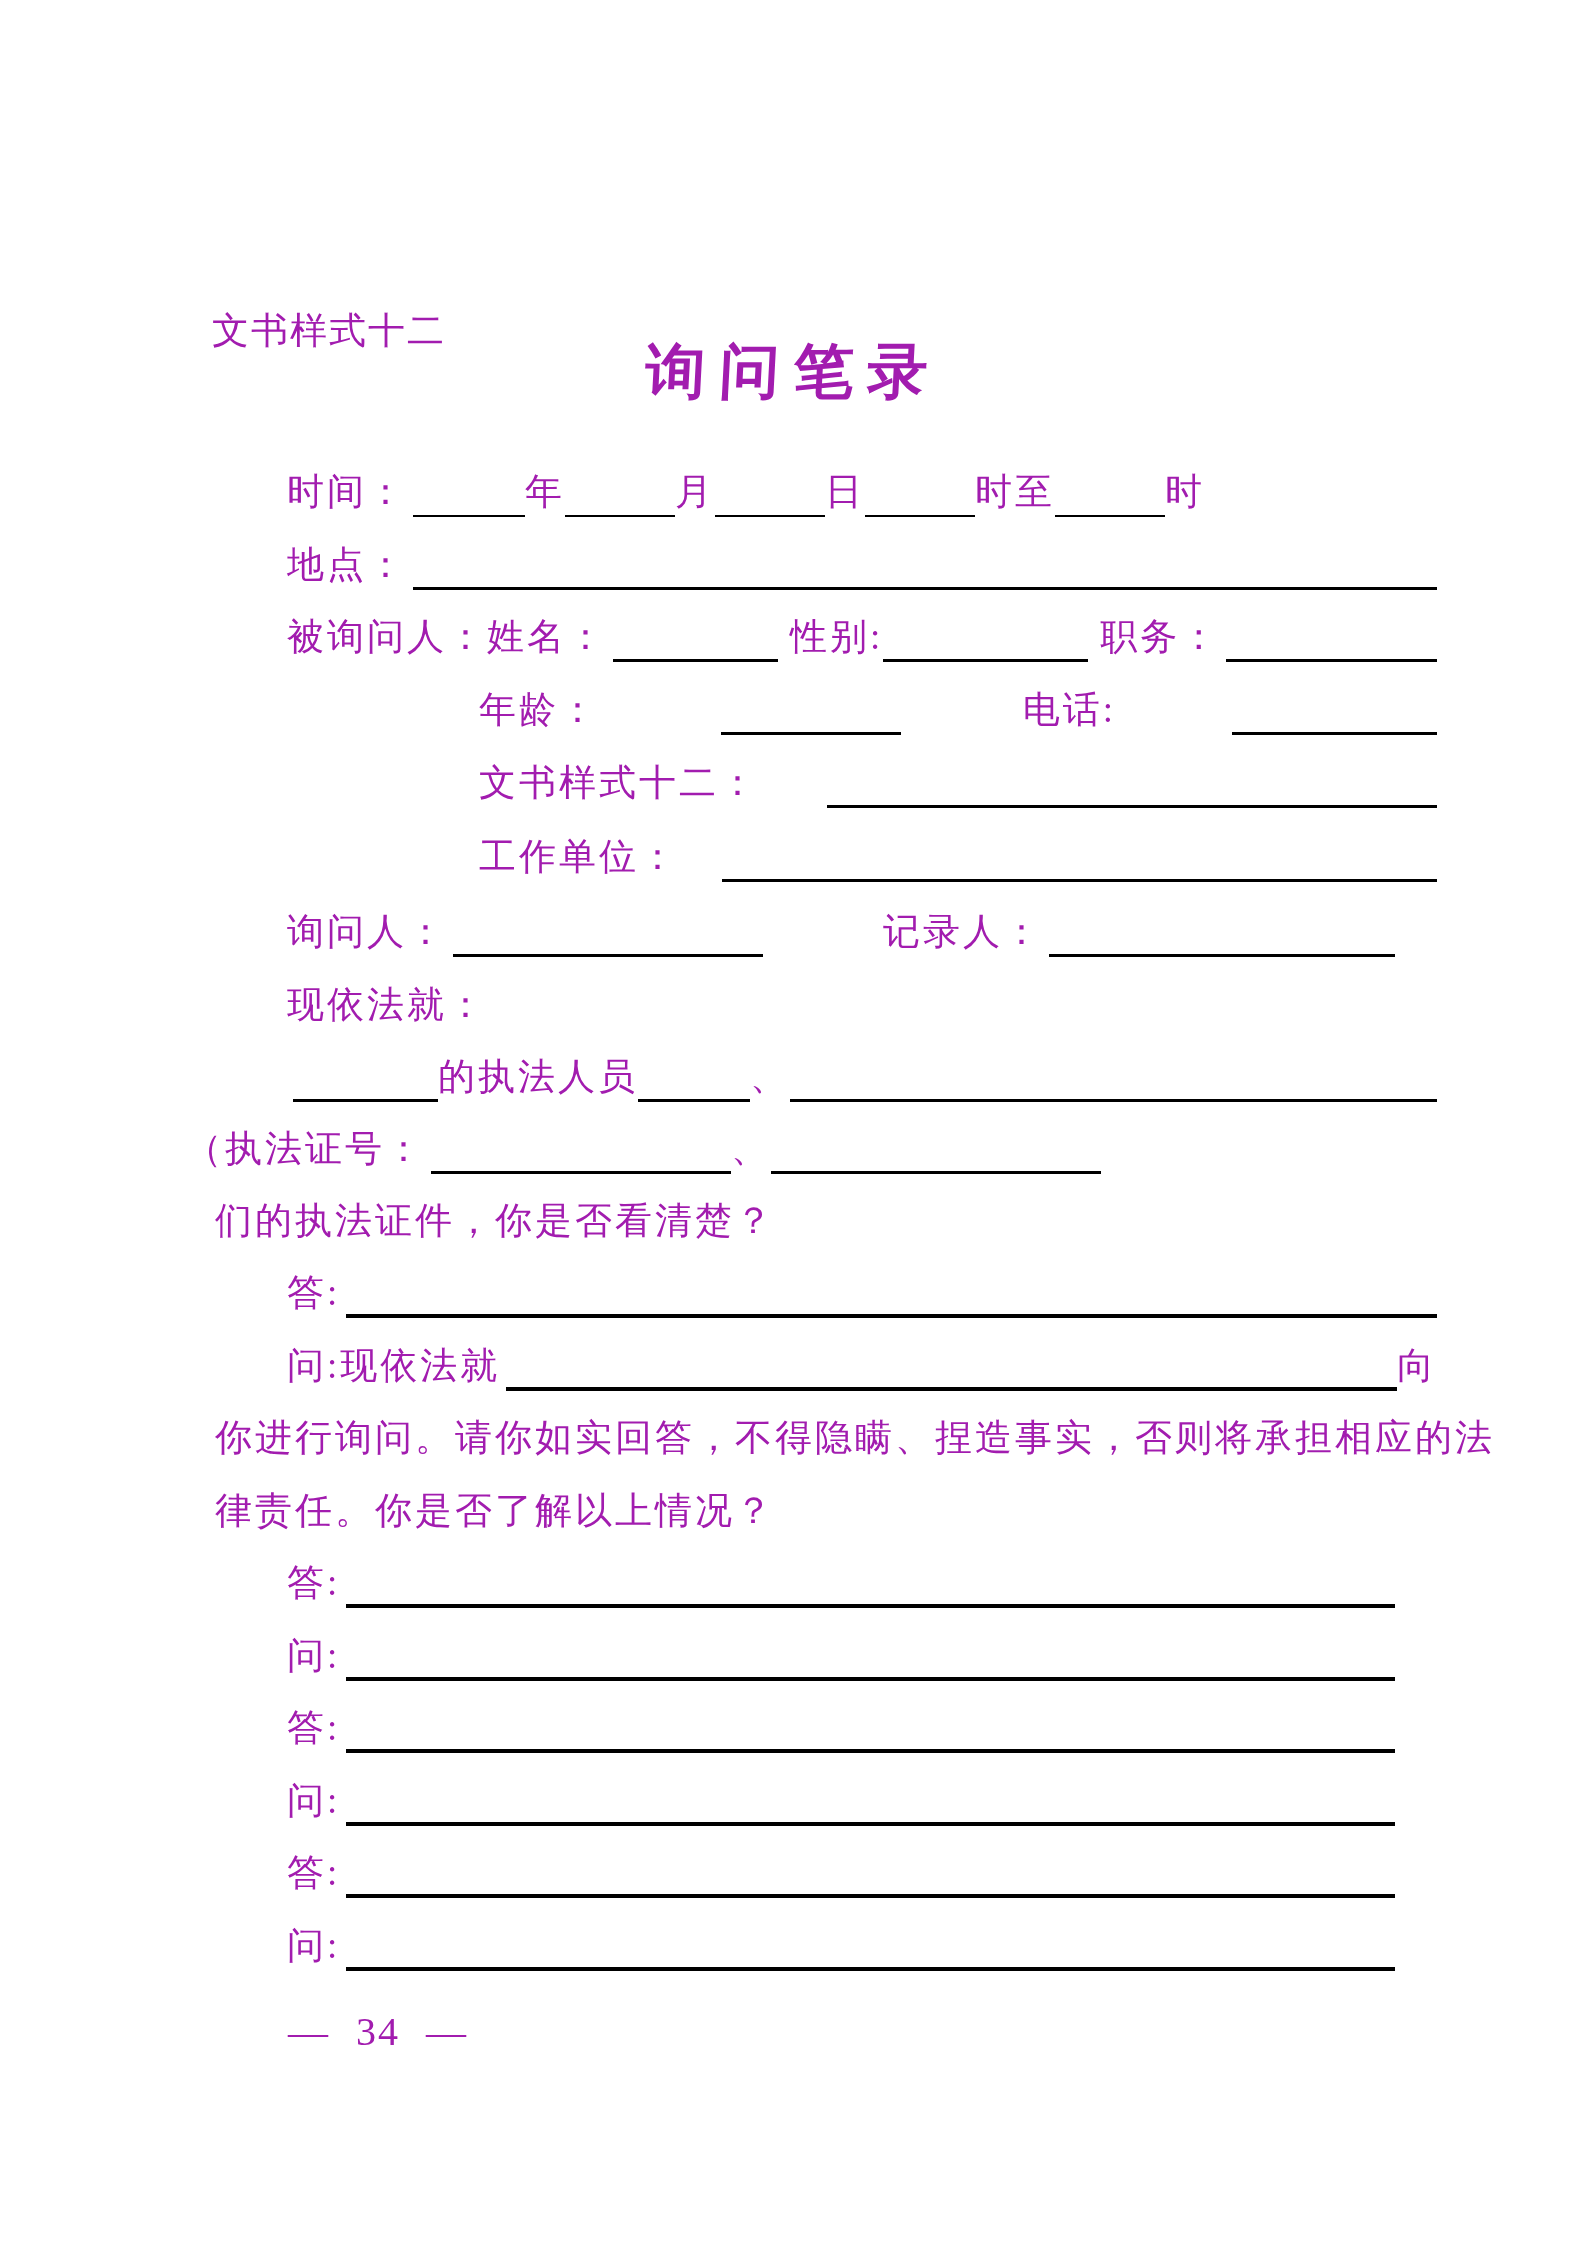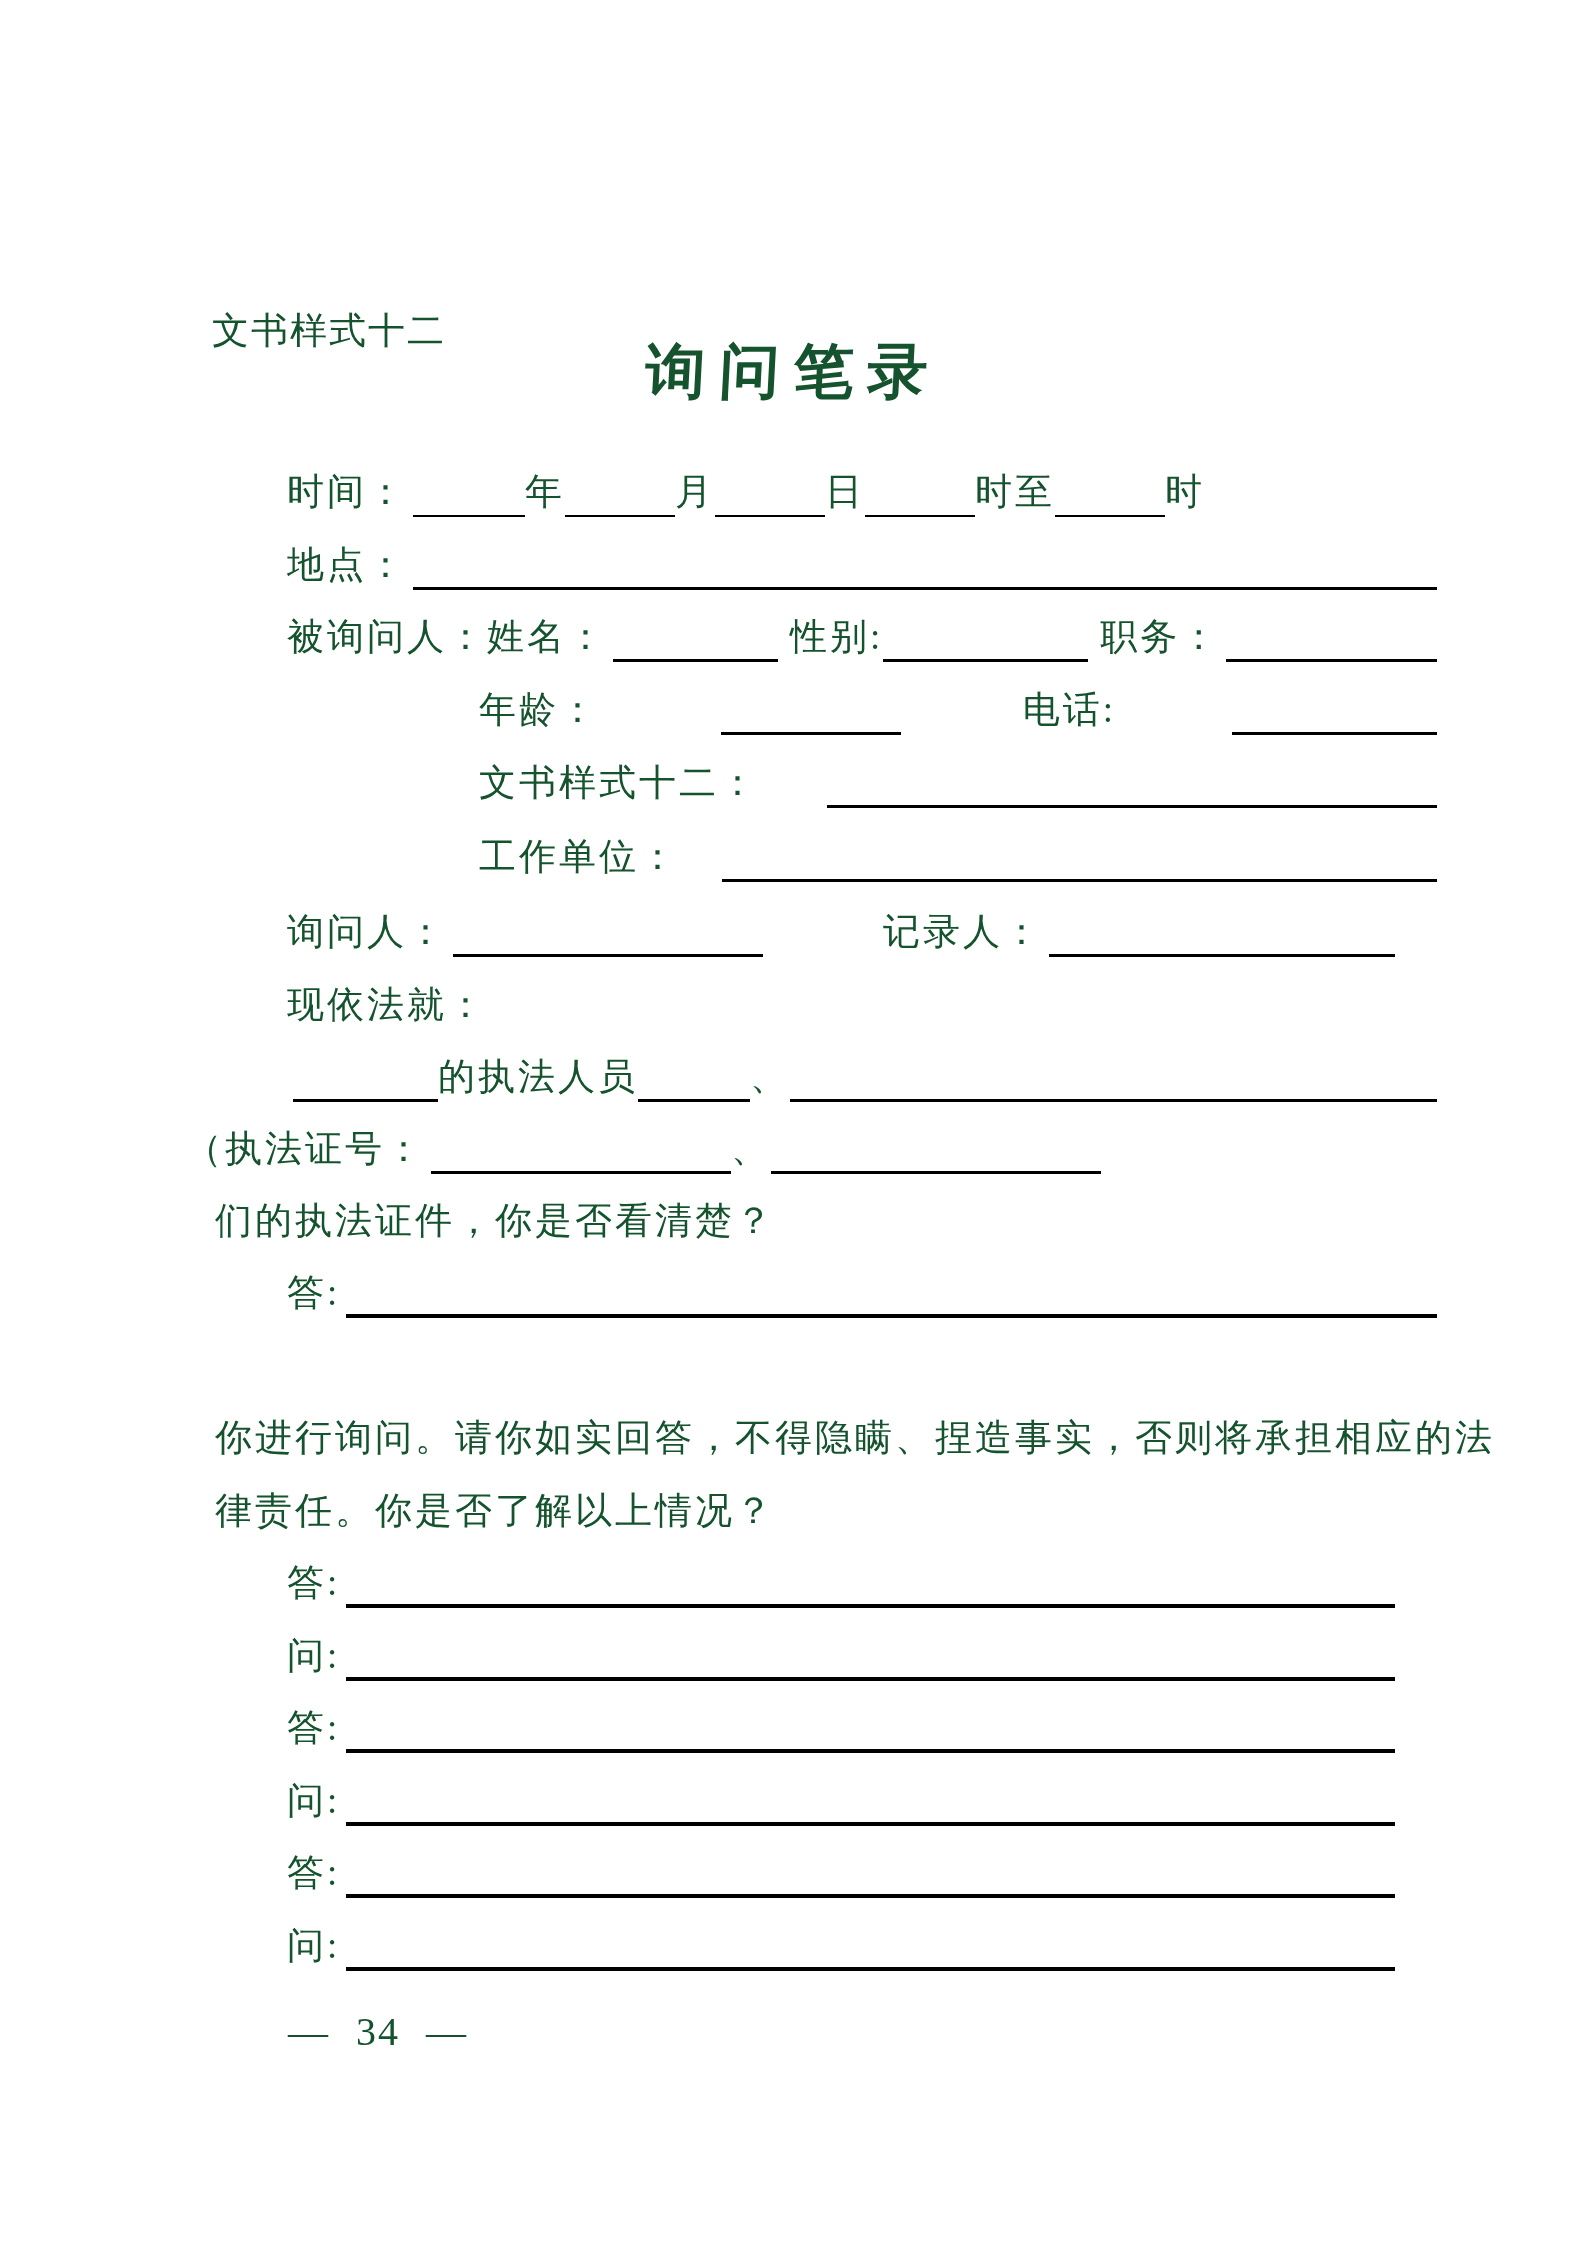--- a/index.html
+++ b/index.html
@@ -1,21 +1,21 @@
 <!DOCTYPE html>
 <html><head>
 <meta charset="utf-8">
 <style>
   html,body{margin:0;padding:0;background:#888;}
   .page{
     position:relative;
     width:1587px;height:2245px;
     margin:0 auto;
     background:#ffffff;
-    color:#14532d;
+    color:#a21caf;
     font-family:"Liberation Serif", serif;
     overflow:hidden;
   }
   .doc-label{
     position:absolute;left:212px;top:306px;
     font-size:37px;letter-spacing:2px;white-space:pre;
   }
   .title{
     position:absolute;left:0;right:0;top:332px;
     text-align:center;
@@ -142,20 +142,25 @@
 
   <div class="line l-p3">
     <span class="t">们的执法证件，你是否看清楚？</span>
   </div>
 
   <div class="line l-a1 ind">
     <span class="t">答:</span>
     <span class="u b4 fill"></span>
   </div>
 
+  <div class="line l-q1 ind">
+    <span class="t">问:现依法就</span>
+    <span class="u b4 fill"></span>
+    <span class="t">向</span>
+  </div>
 
   <div class="line l-p4">
     <span class="t">你进行询问。请你如实回答，不得隐瞒、捏造事实，否则将承担相应的法</span>
   </div>
   <div class="line l-p5">
     <span class="t">律责任。你是否了解以上情况？</span>
   </div>
 
   <div class="line l-a2 ind">
     <span class="t">答:</span>

